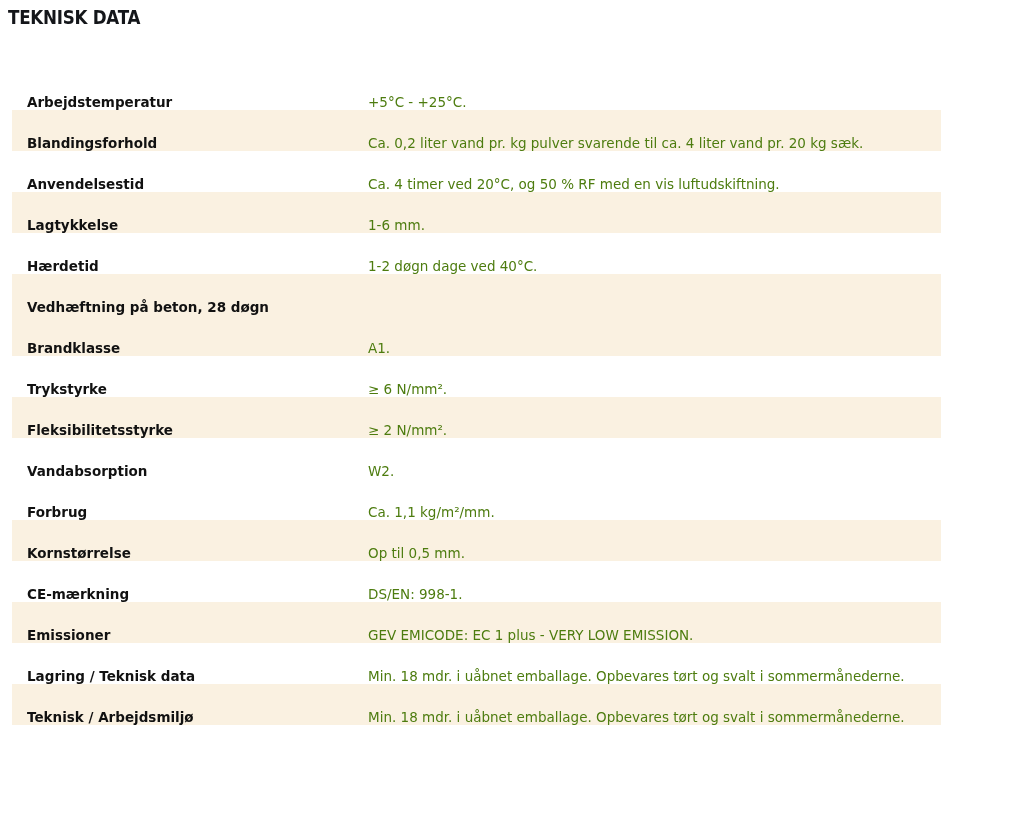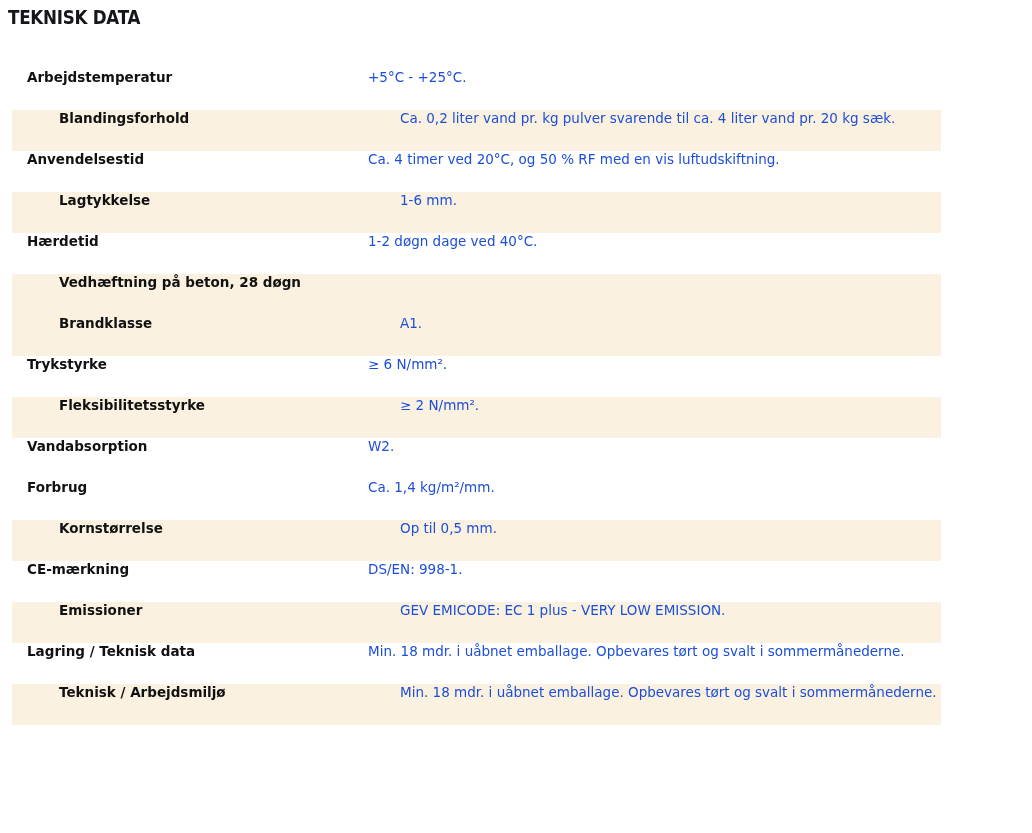--- a/index.html
+++ b/index.html
@@ -30,42 +30,41 @@
     white-space: nowrap;
   }
   .data-table {
     position: absolute;
     left: 12px;
     top: 69px;
     width: 929px;
   }
   .data-row {
     display: flex;
-    align-items: flex-start;
+    align-items: flex-end;
     height: 41px;
     background: #ffffff;
   }
   .data-row.alt {
     background: #faf1e1;
-    padding-left: 32px;
   }
   .cell-label {
     width: 356px;
     flex: 0 0 356px;
     padding-left: 15px;
     font-size: 13.5px;
     font-weight: 700;
     color: #111111;
     white-space: nowrap;
   }
   .cell-value {
     flex: 1;
     font-size: 13.5px;
     font-weight: 400;
-    color: #1d4ed8;
+    color: #4d7c0f;
     white-space: nowrap;
   }
 </style>
 </head>
 <body>
 
 <div class="page">
   <h1 class="page-title">TEKNISK DATA</h1>
   <div class="data-table" id="data-table">
       <div class="data-row">
@@ -102,21 +101,21 @@
       <div class="data-row alt">
         <div class="cell-label">Fleksibilitetsstyrke</div>
         <div class="cell-value">≥ 2 N/mm².</div>
       </div>
       <div class="data-row">
         <div class="cell-label">Vandabsorption</div>
         <div class="cell-value">W2.</div>
       </div>
       <div class="data-row">
         <div class="cell-label">Forbrug</div>
-        <div class="cell-value">Ca. 1,4 kg/m²/mm.</div>
+        <div class="cell-value">Ca. 1,1 kg/m²/mm.</div>
       </div>
       <div class="data-row alt">
         <div class="cell-label">Kornstørrelse</div>
         <div class="cell-value">Op til 0,5 mm.</div>
       </div>
       <div class="data-row">
         <div class="cell-label">CE-mærkning</div>
         <div class="cell-value">DS/EN: 998-1.</div>
       </div>
       <div class="data-row alt">

